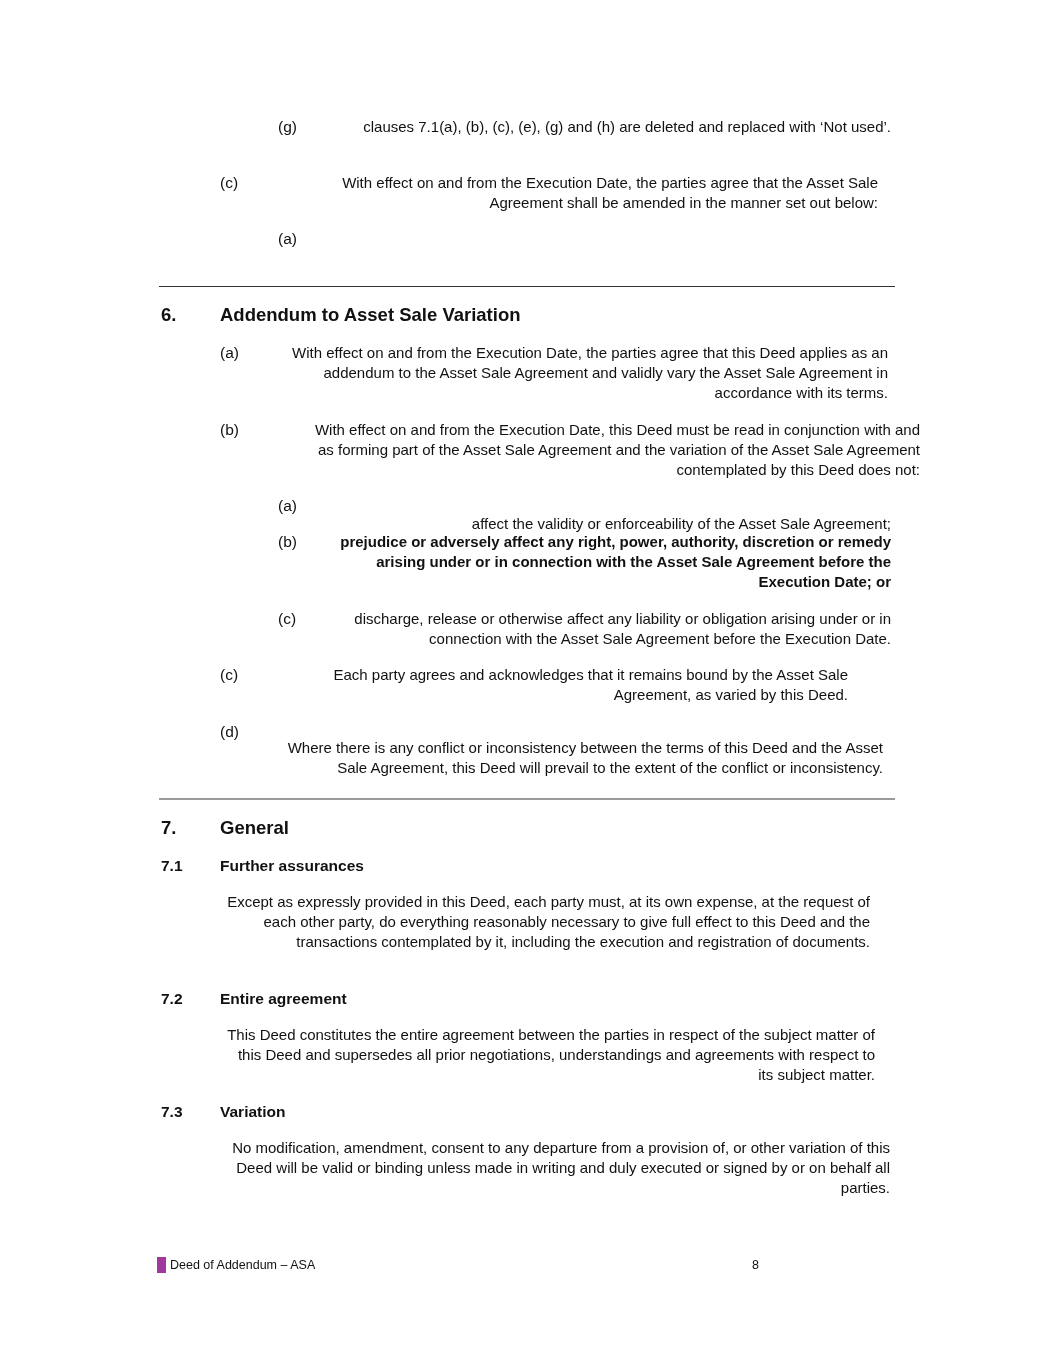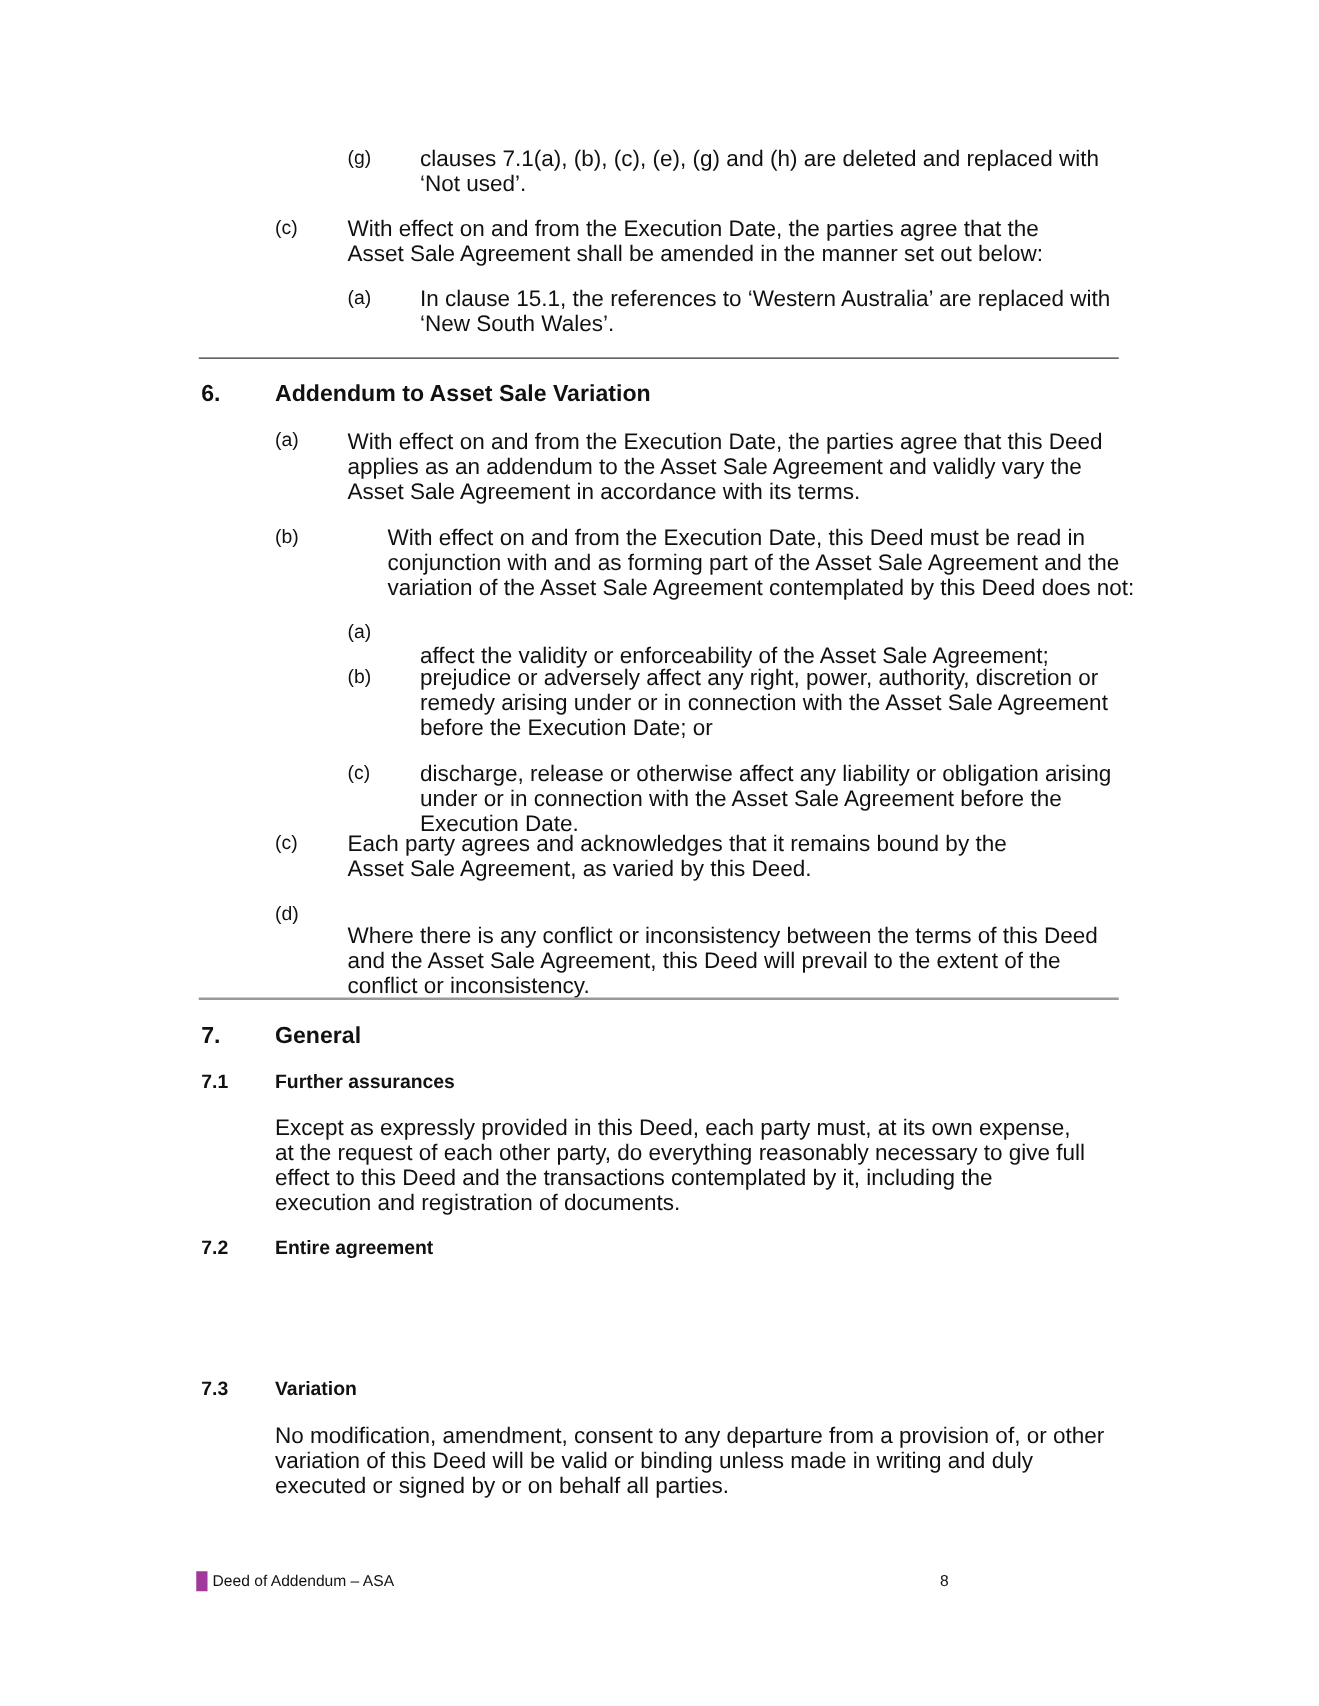--- a/index.html
+++ b/index.html
@@ -1,19 +1,19 @@
 <!DOCTYPE html>
 <html><head>
 <meta charset="utf-8">
 <style>
   html, body { margin: 0; padding: 0; background: #ffffff; }
   body { width: 1055px; height: 1365px; position: relative; overflow: hidden;
          font-family: "Liberation Sans", sans-serif; color: #111; }
   .page { position: absolute; left: 0; top: 0; width: 1055px; height: 1365px; }
-  .para { position: absolute; font-size: 18px; line-height: 20px; }
+  .para { position: absolute; font-size: 15px; line-height: 20px; text-align: right; }
   .num { position: absolute; font-size: 15.5px; line-height: 20px; }
   .h1num, .h1 { position: absolute; font-size: 18.5px; font-weight: bold; line-height: 24px; }
   .h2num, .h2 { position: absolute; font-size: 15.5px; font-weight: bold; line-height: 20px; }
   .rule { position: absolute; left: 159px; width: 736px; height: 1px; }
   .rule.dark { background: #333; }
   .rule.light { background: #9a9a9a; height: 1.5px; }
   .footer-mark { position: absolute; left: 157px; top: 1257px; width: 9px; height: 16px; }
   .footer-text { position: absolute; left: 170px; top: 1257px; font-size: 12.5px; line-height: 16px; color: #111; }
   .footer-page { position: absolute; left: 752px; top: 1257px; font-size: 12.5px; line-height: 16px; color: #111; }
 </style>
@@ -22,38 +22,37 @@
 
 <div class="page">
 
   <span class="num" style="left:278px;top:117px;">(g)</span>
   <div class="para" style="left:336px;top:117px;width:555px;">clauses 7.1(a), (b), (c), (e), (g) and (h) are deleted and replaced with ‘Not used’.</div>
 
   <span class="num" style="left:220px;top:173px;">(c)</span>
   <div class="para" style="left:278px;top:173px;width:600px;">With effect on and from the Execution Date, the parties agree that the Asset Sale Agreement shall be amended in the manner set out below:</div>
 
   <span class="num" style="left:278px;top:229px;">(a)</span>
-  <div class="para" style="left:336px;top:229px;width:555px;">In clause 15.1, the references to ‘Western Australia’ are replaced with ‘New South Wales’.</div>
 
   <div class="rule dark" style="top: 286px; background: rgb(51, 51, 51);"></div>
 
   <span class="h1num" style="left:161px;top:303px;">6.</span>
   <span class="h1" style="left:220px;top:303px;">Addendum to Asset Sale Variation</span>
 
   <span class="num" style="left:220px;top:343px;">(a)</span>
   <div class="para" style="left:278px;top:343px;width:610px;">With effect on and from the Execution Date, the parties agree that this Deed applies as an addendum to the Asset Sale Agreement and validly vary the Asset Sale Agreement in accordance with its terms.</div>
 
   <span class="num" style="left:220px;top:420px;">(b)</span>
   <div class="para" style="left:278px;top:420px;width:610px;margin-left:32px;">With effect on and from the Execution Date, this Deed must be read in conjunction with and as forming part of the Asset Sale Agreement and the variation of the Asset Sale Agreement contemplated by this Deed does not:</div>
 
   <span class="num" style="left:278px;top:496px;">(a)</span>
   <div class="para" style="left:336px;top:514px;width:555px;">affect the validity or enforceability of the Asset Sale Agreement;</div>
 
   <span class="num" style="left:278px;top:532px;">(b)</span>
-  <div class="para" style="left:336px;top:532px;width:555px;">prejudice or adversely affect any right, power, authority, discretion or remedy arising under or in connection with the Asset Sale Agreement before the Execution Date; or</div>
+  <div class="para" style="left:336px;top:532px;width:555px;font-weight:bold;">prejudice or adversely affect any right, power, authority, discretion or remedy arising under or in connection with the Asset Sale Agreement before the Execution Date; or</div>
 
   <span class="num" style="left:278px;top:609px;">(c)</span>
   <div class="para" style="left:336px;top:609px;width:555px;">discharge, release or otherwise affect any liability or obligation arising under or in connection with the Asset Sale Agreement before the Execution Date.</div>
 
   <span class="num" style="left:220px;top:665px;">(c)</span>
   <div class="para" style="left:278px;top:665px;width:570px;">Each party agrees and acknowledges that it remains bound by the Asset Sale Agreement, as varied by this Deed.</div>
 
   <span class="num" style="left:220px;top:722px;">(d)</span>
   <div class="para" style="left:278px;top:722px;width:605px;margin-top:16px;">Where there is any conflict or inconsistency between the terms of this Deed and the Asset Sale Agreement, this Deed will prevail to the extent of the conflict or inconsistency.</div>
 
@@ -61,20 +60,21 @@
 
   <span class="h1num" style="left:161px;top:816px;">7.</span>
   <span class="h1" style="left:220px;top:816px;">General</span>
 
   <span class="h2num" style="left:161px;top:856px;text-align:center;">7.1</span>
   <span class="h2" style="left:220px;top:856px;">Further assurances</span>
   <div class="para" style="left:220px;top:892px;width:650px;">Except as expressly provided in this Deed, each party must, at its own expense, at the request of each other party, do everything reasonably necessary to give full effect to this Deed and the transactions contemplated by it, including the execution and registration of documents.</div>
 
   <span class="h2num" style="left:161px;top:989px;">7.2</span>
   <span class="h2" style="left:220px;top:989px;">Entire agreement</span>
+  <div class="para" style="left:220px;top:1025px;width:655px;">This Deed constitutes the entire agreement between the parties in respect of the subject matter of this Deed and supersedes all prior negotiations, understandings and agreements with respect to its subject matter.</div>
 
   <span class="h2num" style="left:161px;top:1102px;">7.3</span>
   <span class="h2" style="left:220px;top:1102px;">Variation</span>
   <div class="para" style="left:220px;top:1138px;width:670px;">No modification, amendment, consent to any departure from a provision of, or other variation of this Deed will be valid or binding unless made in writing and duly executed or signed by or on behalf all parties.</div>
 
   <div class="footer-mark" id="footer-mark" style="background: rgb(160, 57, 156);"></div>
   <span class="footer-text">Deed of Addendum – ASA</span>
   <span class="footer-page">8</span>
 </div>
 

